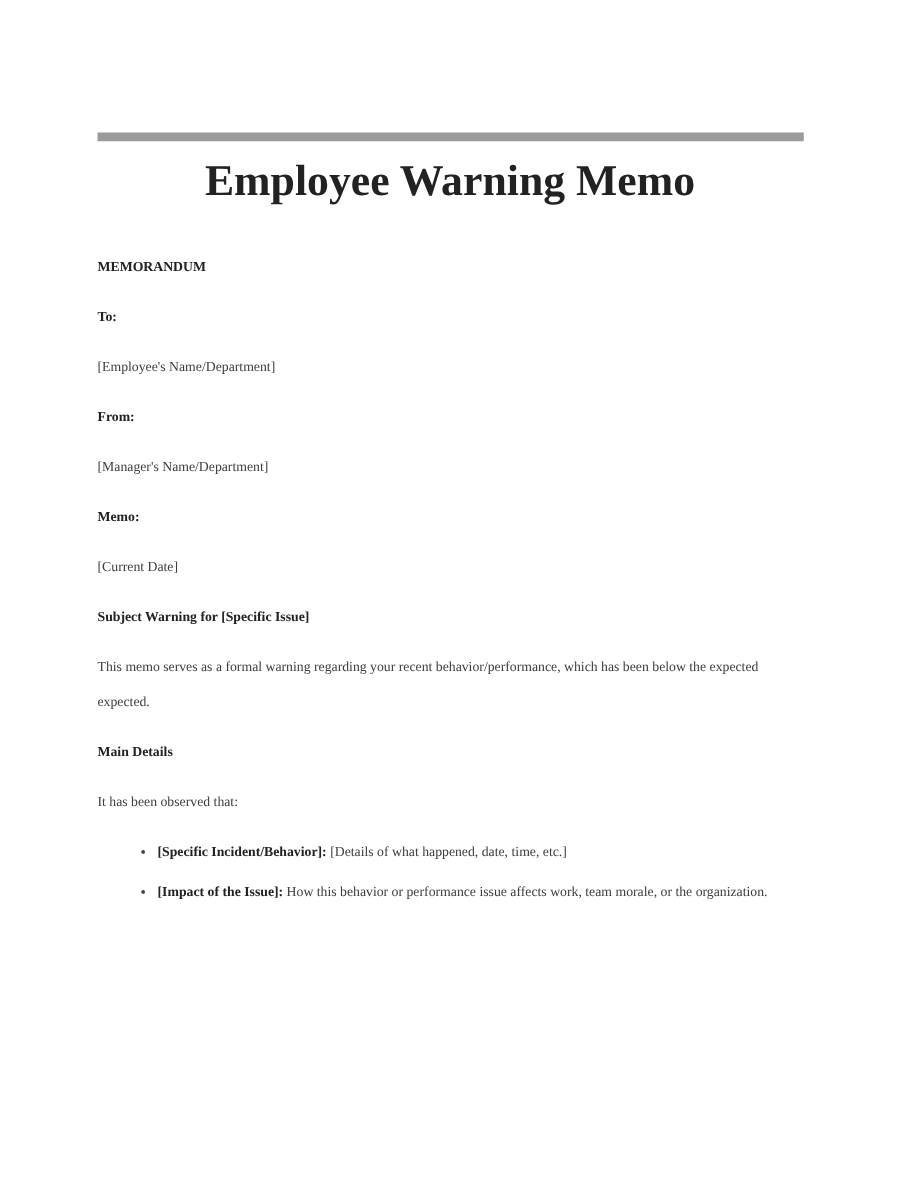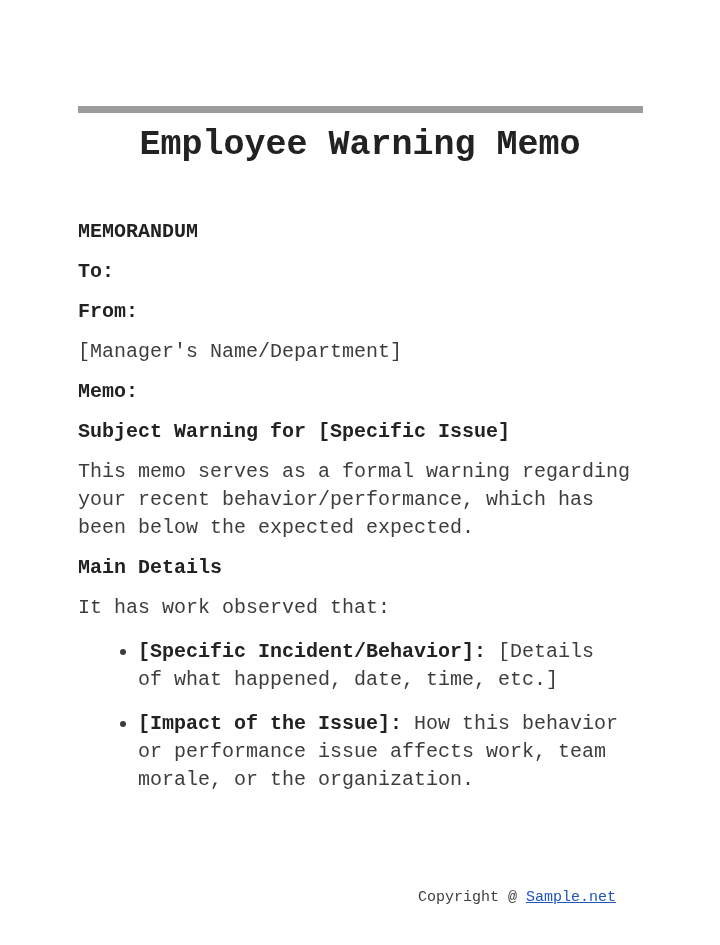--- a/index.html
+++ b/index.html
@@ -5,21 +5,21 @@
   html, body {
     margin: 0;
     padding: 0;
     background: #ffffff;
   }
   .doc {
     position: relative;
     width: 720px;
     height: 945px;
     background: #ffffff;
-    font-family: Liberation Mono, monospace;
+    font-family: Liberation Serif, serif;
     color: var(--body-text, #3d3d3d);
     overflow: hidden;
   }
   .divider {
     position: absolute;
     left: 78px;
     top: 106px;
     width: 565px;
     height: 7px;
     background: var(--divider, #9b9b9b);
@@ -31,40 +31,40 @@
     width: 720px;
     text-align: center;
     font-size: 35px;
     line-height: 42px;
     font-weight: 700;
     color: var(--heading-text, #1c1c1c);
   }
   .content {
     position: absolute;
     left: 78px;
-    top: 218px;
+    top: 200px;
     width: 566px;
-    font-size: 20px;
+    font-size: 11px;
     line-height: 28px;
   }
   .content p {
     margin: 0 0 12px 0;
   }
   .b, .content .heading {
     font-weight: 700;
     color: var(--heading-text, #2a2a2a);
   }
   ul.bullets {
     margin: 0;
     padding-left: 44px;
     list-style-type: disc;
   }
   ul.bullets li {
     line-height: 28px;
-    margin: 16px;
+    margin: 4px;
   }
   .footer {
     position: absolute;
     top: 884px;
     right: 104px;
     font-size: 15px;
     line-height: 28px;
     color: var(--body-text, #3d3d3d);
   }
   .footer a {
@@ -81,38 +81,36 @@
 
   <div class="divider"></div>
 
   <div class="title">Employee Warning Memo</div>
 
   <div class="content">
 
     <p><span class="b">MEMORANDUM</span></p>
 
     <p><span class="b">To:</span></p>
+    <p>[Employee's Name/Department]</p>
 
     <p><span class="b">From:</span></p>
     <p>[Manager's Name/Department]</p>
 
     <p><span class="b">Memo:</span></p>
+    <p>[Current Date]</p>
 
     <p><span class="b">Subject Warning for [Specific Issue]</span></p>
 
     <p>This memo serves as a formal warning regarding your recent behavior/performance, which has been below the expected expected.</p>
 
     <p><span class="b">Main Details</span></p>
-    <p>It has work observed that:</p>
+    <p>It has been observed that:</p>
 
     <ul class="bullets">
       <li><span class="b">[Specific Incident/Behavior]:</span> <span>[Details of what happened, date, time, etc.]</span></li>
       <li><span class="b">[Impact of the Issue]:</span> <span>How this behavior or performance issue affects work, team morale, or the organization.</span></li>
     </ul>
 
   </div>
 
-  <div class="footer">
-    <span>Copyright @</span>
-    <a>Sample.net</a>
-  </div>
 
 </div>
 
 </body></html>

